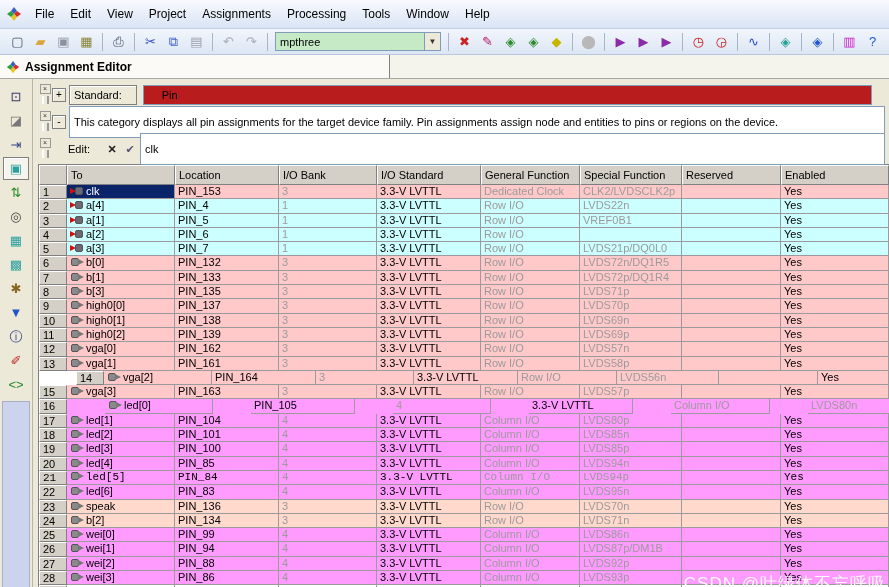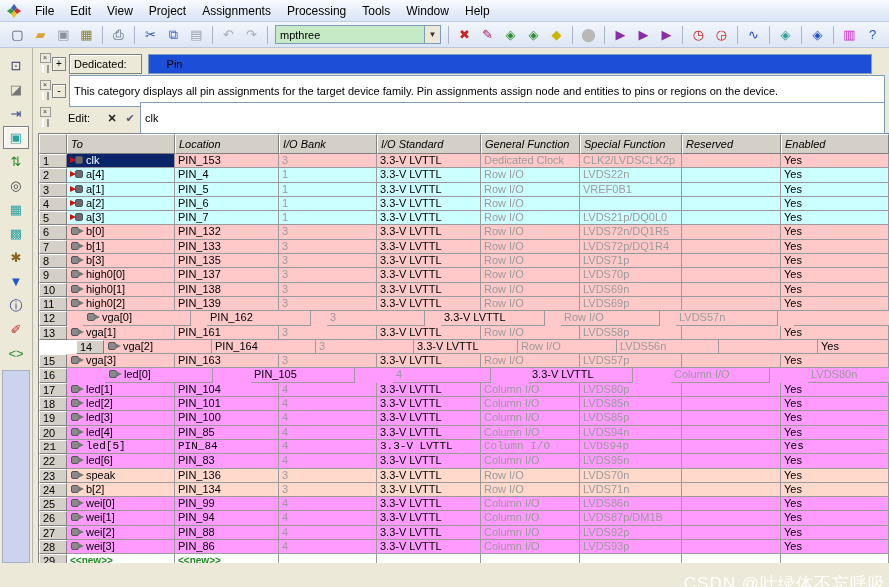--- a/index.html
+++ b/index.html
@@ -1,21 +1,21 @@
 <!DOCTYPE html>
 <html><head>
 <meta charset="utf-8">
 <style>
   * { box-sizing: border-box; margin: 0; padding: 0; }
   html,body { width:889px; height:587px; overflow:hidden; }
   body { font-family:"Liberation Sans", sans-serif; font-size:11px; background:#ECE9D8; }
   .app { position:relative; width:889px; height:587px; overflow:hidden; }
 
   
-  .menubar { height:22px; background:linear-gradient(#F8FAFE,#D9E4F5); display:flex; align-items:center;
+  .menubar { height:29px; background:linear-gradient(#F8FAFE,#D9E4F5); display:flex; align-items:center;
              border-bottom:1px solid #C2CEE2; padding-left:4px; font-size:12px; }
   .logo { width:16px; height:16px; margin:0 5px 0 2px; flex:0 0 auto; }
   .menu-item { padding:2px 8px; color:#000; cursor:default; }
 
   
   .toolbar { height:26px; background:linear-gradient(#F2F6FC,#DCE6F4); display:flex; align-items:center;
              border-bottom:1px solid #B9C6DC; padding-left:6px; }
   .tbtn { width:21px; height:20px; display:flex; align-items:center; justify-content:center;
           font-size:13px; border:1px solid transparent; margin:0 1px; background:transparent; }
   .tsep { width:1px; height:18px; background:#A8B4C8; margin:0 4px; }
@@ -45,38 +45,38 @@
   .bar { display:flex; align-items:center; height:24px; margin-bottom:3px; }
   .dock { width:14px; height:22px; display:flex; flex-direction:column; align-items:center; }
   .dock .dx { width:11px; height:10px; border:1px solid #999; background:#ECE9D8; font-size:7px;
               line-height:8px; text-align:center; color:#333; }
   .dock .grip { width:7px; height:8px; margin-top:2px;
                 border-left:2px solid #fff; border-right:2px solid #999; }
   .smallbtn { width:14px; height:14px; border:1px solid #808080; background:#ECE9D8; font-size:10px;
               line-height:12px; text-align:center; margin-right:3px; box-shadow:1px 1px 0 #fff inset; }
   .catbtn { height:20px; border:1px solid #808080; background:#ECE9D8; box-shadow:inset 1px 1px 0 #fff;
             padding:0 14px 0 4px; display:flex; align-items:center; font-size:11px; margin-right:6px; }
-  .greenfield { flex:1; height:20px; background:#1d4ed8; border:1px solid #7F9DB9; display:flex;
+  .greenfield { flex:1; height:20px; background:#b91c1c; border:1px solid #7F9DB9; display:flex;
                 align-items:center; padding-left:18px; margin-right:17px; font-size:11px; }
   .whitefield { flex:1; height:32px; background:#fff; border:1px solid #7F9DB9; display:flex;
                 align-items:center; padding-left:4px; margin-right:4px; font-size:11px; white-space:nowrap; overflow:hidden; }
   .editlabel { width:52px; padding-left:16px; font-size:11px; }
   .ebtn { width:16px; height:16px; display:flex; align-items:center; justify-content:center;
           font-size:11px; margin-right:2px; border:1px solid transparent; }
   .ebtn.x { color:#222; font-weight:bold; }
   .ebtn.ok { color:#557; }
 
   
   .tablewrap { width:851px; height:446px; overflow:hidden; background:#fff; border-top:1px solid #808080;
                border-left:1px solid #808080; }
   .trow, .thead { display:grid; grid-template-columns:28px 108px 104px 98px 104px 99px 102px 99px minmax(0,1fr); }
   .thead { height:20px; }
   .hc { background:#D4D0C8; border-top:1px solid #FFFFFF; border-left:1px solid #FFFFFF;
         border-right:1px solid #808080; border-bottom:1px solid #808080; padding:3px 0 0 3px;
-        font-size:11px; white-space:nowrap; overflow:hidden;font-style:italic; }
+        font-size:11px; white-space:nowrap; overflow:hidden; }
   .trow { height:14.3px; }
   .c { border-right:1px solid #9C9A9C; border-bottom:1px solid #9C9A9C; padding:0 3px; font-size:11px;
        line-height:13px; white-space:nowrap; overflow:hidden; }
   .c.num { background:#D4D0C8; border-top:1px solid #fff; border-left:1px solid #fff;
            border-right:1px solid #808080; border-bottom:1px solid #808080; }
   .c.dim { color:#9C9A9C; }
   .c.sel { background:#0A246A; color:#fff; }
   .c.newc { color:#1F8A1F; font-weight:bold; font-size:10px; }
   .pin { display:inline-block; width:14px; height:8px; position:relative; margin-right:2px; }
   .pin .b { position:absolute; right:1px; top:0; width:8px; height:8px; background:#8A8A8A;
@@ -144,20 +144,31 @@
       <div class="tbtn" style="color: rgb(34, 68, 204);">∿</div>
       <div class="tsep"></div>
       <div class="tbtn" style="color: rgb(42, 161, 152);">◈</div>
       <div class="tsep"></div>
       <div class="tbtn" style="color: rgb(34, 85, 204);">◈</div>
       <div class="tsep"></div>
       <div class="tbtn" style="color: rgb(204, 34, 204);">▥</div>
       <div class="tbtn" style="color: rgb(34, 85, 204);">?</div>
     </div>
 
+  <div class="tabbar">
+    <div class="tab">
+      <svg class="logo" style="width:14px;height:14px;margin:0" viewBox="0 0 16 16">
+        <polygon points="8,1 11,5 8,8 5,5" fill="#3A5FBF"></polygon>
+        <polygon points="15,8 11,11 8,8 11,5" fill="#D92B2B"></polygon>
+        <polygon points="8,15 5,11 8,8 11,11" fill="#E8C21E"></polygon>
+        <polygon points="1,8 5,5 8,8 5,11" fill="#2E9E3A"></polygon>
+      </svg>
+      <span>Assignment Editor</span>
+    </div>
+  </div>
 
   <div class="main">
 
     <div class="sidebar" id="sidebar">
         <div class="sbtn" style="color: rgb(51, 58, 102);">⊡</div>
         <div class="sbtn" style="color: rgb(119, 119, 119);">◪</div>
         <div class="sbtn" style="color: rgb(51, 68, 136);">⇥</div>
         <div class="sbtn pressed" style="color: rgb(42, 160, 160);">▣</div>
         <div class="sbtn" style="color: rgb(42, 138, 42);">⇅</div>
         <div class="sbtn" style="color: rgb(68, 68, 68);">◎</div>
@@ -172,21 +183,21 @@
       </div>
 
     <div class="content">
 
       <div class="bar">
         <div class="dock">
           <div class="dx">×</div>
           <div class="grip"></div>
         </div>
         <div class="smallbtn">+</div>
-        <div class="catbtn">Dedicated:</div>
+        <div class="catbtn">Standard:</div>
         <div class="greenfield">Pin</div>
       </div>
 
       <div class="bar">
         <div class="dock">
           <div class="dx">×</div>
           <div class="grip"></div>
         </div>
         <div class="smallbtn">-</div>
         <div class="whitefield">This category displays all pin assignments for the target device family. Pin assignments assign node and entities to pins or regions on the device.</div>
@@ -330,21 +341,21 @@
               <div class="c num">11</div>
               <div class="c"><div class="pin out"><div class="b"></div></div><span>high0[2]</span></div>
               <div class="c">PIN_139</div>
               <div class="c dim">3</div>
               <div class="c">3.3-V LVTTL</div>
               <div class="c dim">Row I/O</div>
               <div class="c dim">LVDS69p</div>
               <div class="c"></div>
               <div class="c">Yes</div>
             </div>
-            <div class="trow" style="background: rgb(255, 201, 201); gap: 16px;">
+            <div class="trow" style="background: rgb(255, 201, 201);">
               <div class="c num">12</div>
               <div class="c"><div class="pin out"><div class="b"></div></div><span>vga[0]</span></div>
               <div class="c">PIN_162</div>
               <div class="c dim">3</div>
               <div class="c">3.3-V LVTTL</div>
               <div class="c dim">Row I/O</div>
               <div class="c dim">LVDS57n</div>
               <div class="c"></div>
               <div class="c">Yes</div>
             </div>

